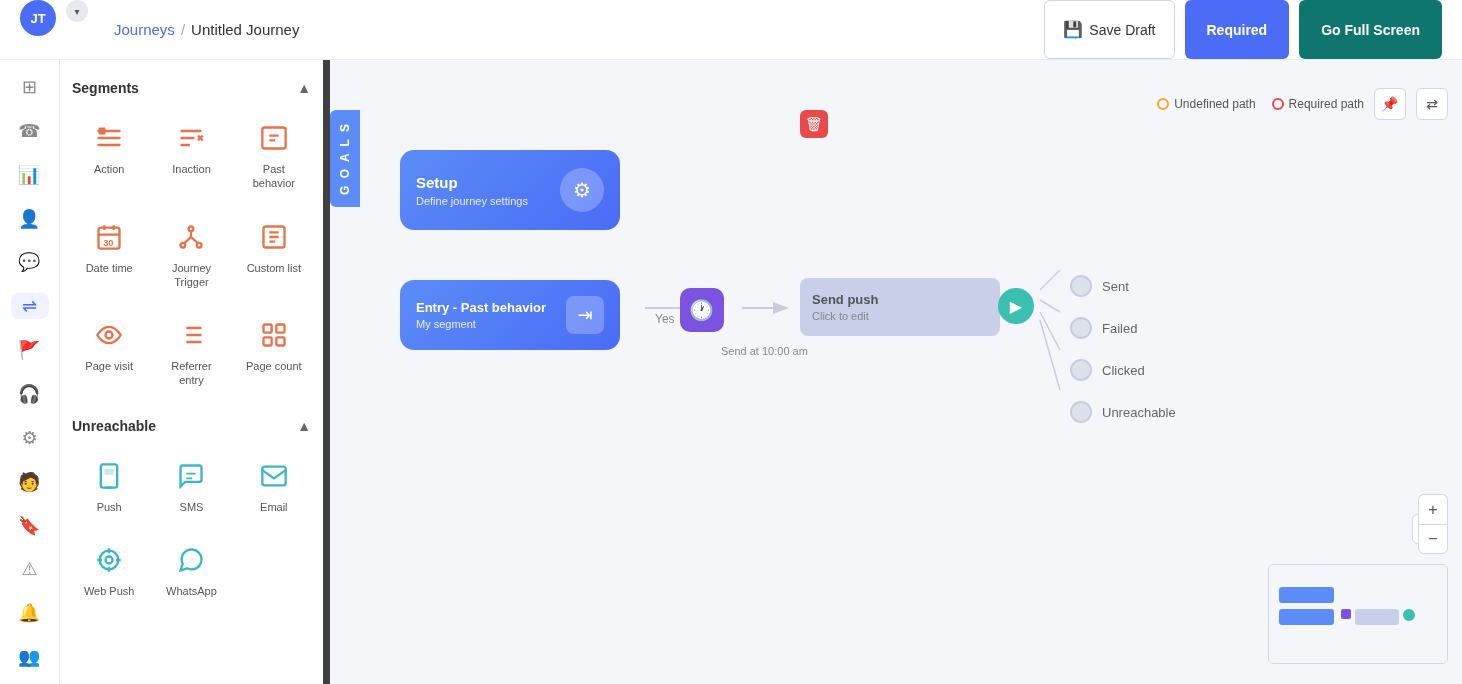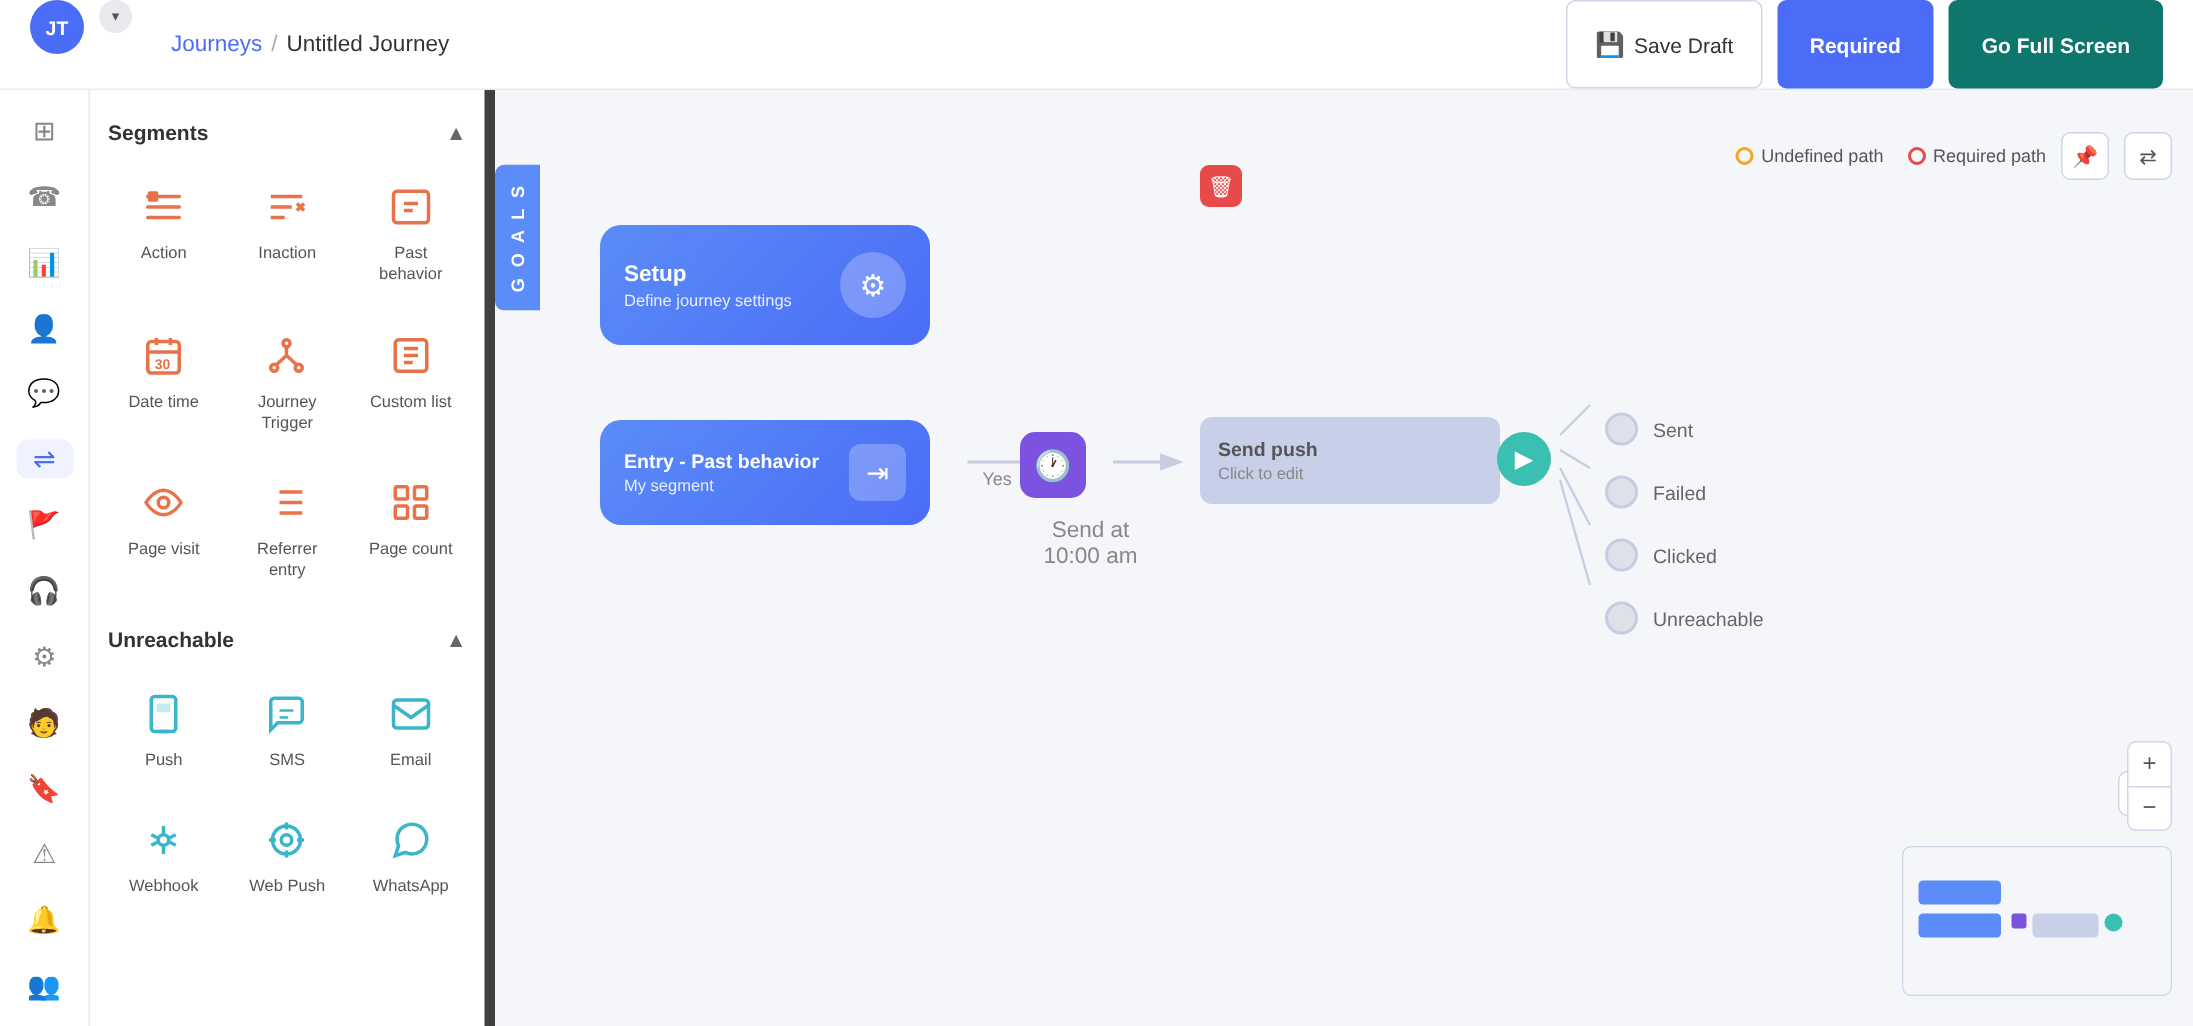--- a/index.html
+++ b/index.html
@@ -240,23 +240,22 @@
     
     .yes-label {
       position: absolute;
       top: 192px; left: 305px;
       font-size: 12px; color: #888; font-weight: 500;
     }
 
     
     .send-time-label {
       position: absolute;
-      top: 225px; left: 332px;
-      font-size: 15px; color: #888;
-      text-align: center;
+      top: 225px; left: 371px;
+      font-size: 11px; color: #888;
       width: 90px;
     }
 
     
     .node-wait {
       position: absolute;
       top: 168px; left: 330px;
       width: 44px; height: 44px;
       background: #7c52e0;
       border-radius: 10px;
@@ -575,29 +574,20 @@
       <div class="grid-item">
         <div class="grid-item-icon icon-teal">
           <svg width="28" height="28" viewBox="0 0 24 24" fill="none" stroke="#3ab5c9" stroke-width="2">
               <rect x="2" y="4" width="20" height="16" rx="2"></rect>
               <path d="M2 7l10 7 10-7"></path>
             </svg>
         </div>
         <span class="grid-item-label">Email</span>
       </div>
 
-      <div class="grid-item">
-        <div class="grid-item-icon icon-teal">
-          <svg width="28" height="28" viewBox="0 0 24 24" fill="none" stroke="#3ab5c9" stroke-width="2">
-              <circle cx="12" cy="12" r="3"></circle>
-              <path d="M12 9V4M15 11l4-2M15 13l4 2M12 15v5M9 13l-4 2M9 11L5 9"></path>
-            </svg>
-        </div>
-        <span class="grid-item-label">Webhook</span>
-      </div>
 
       <div class="grid-item">
         <div class="grid-item-icon icon-teal">
           <svg width="28" height="28" viewBox="0 0 24 24" fill="none" stroke="#3ab5c9" stroke-width="2">
               <circle cx="12" cy="12" r="8"></circle>
               <path d="M2 12h4M18 12h4M12 2v4M12 18v4"></path>
               <circle cx="12" cy="12" r="3"></circle>
             </svg>
         </div>
         <span class="grid-item-label">Web Push</span>

